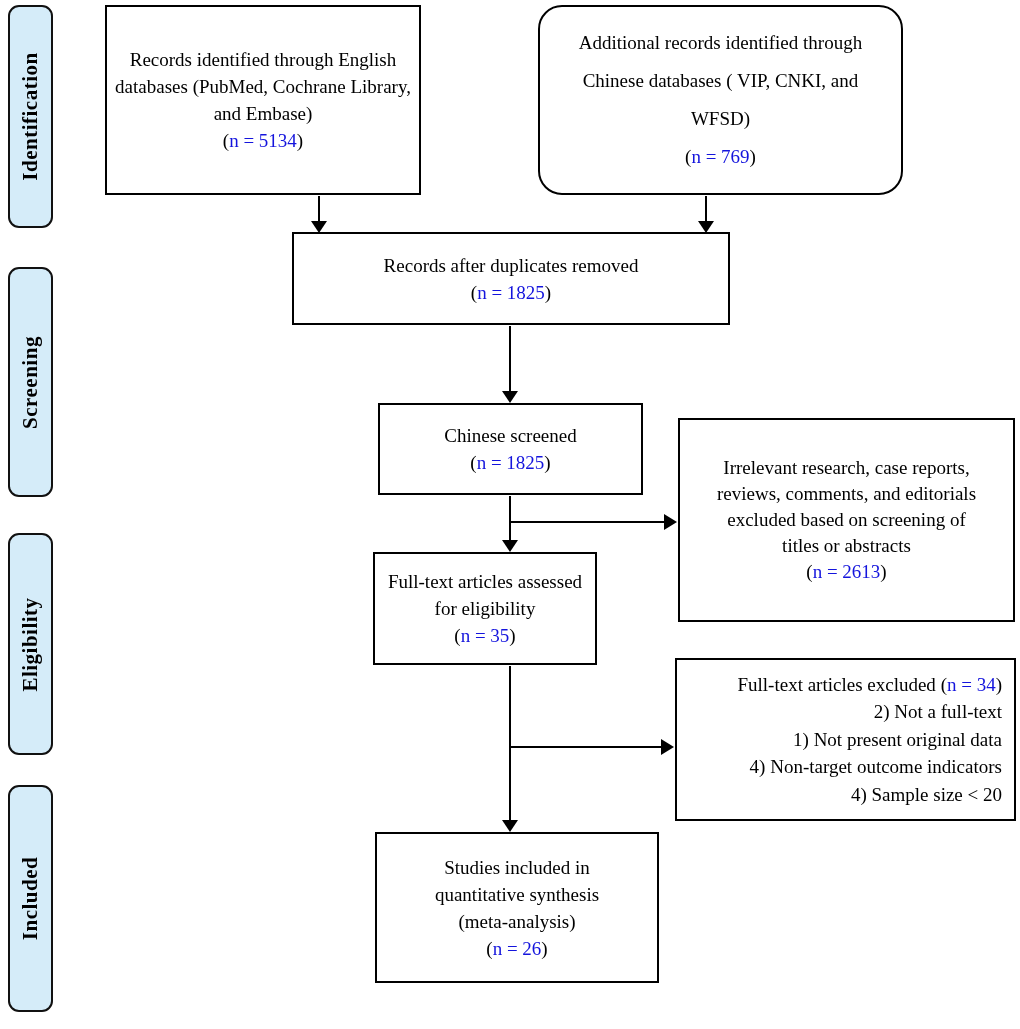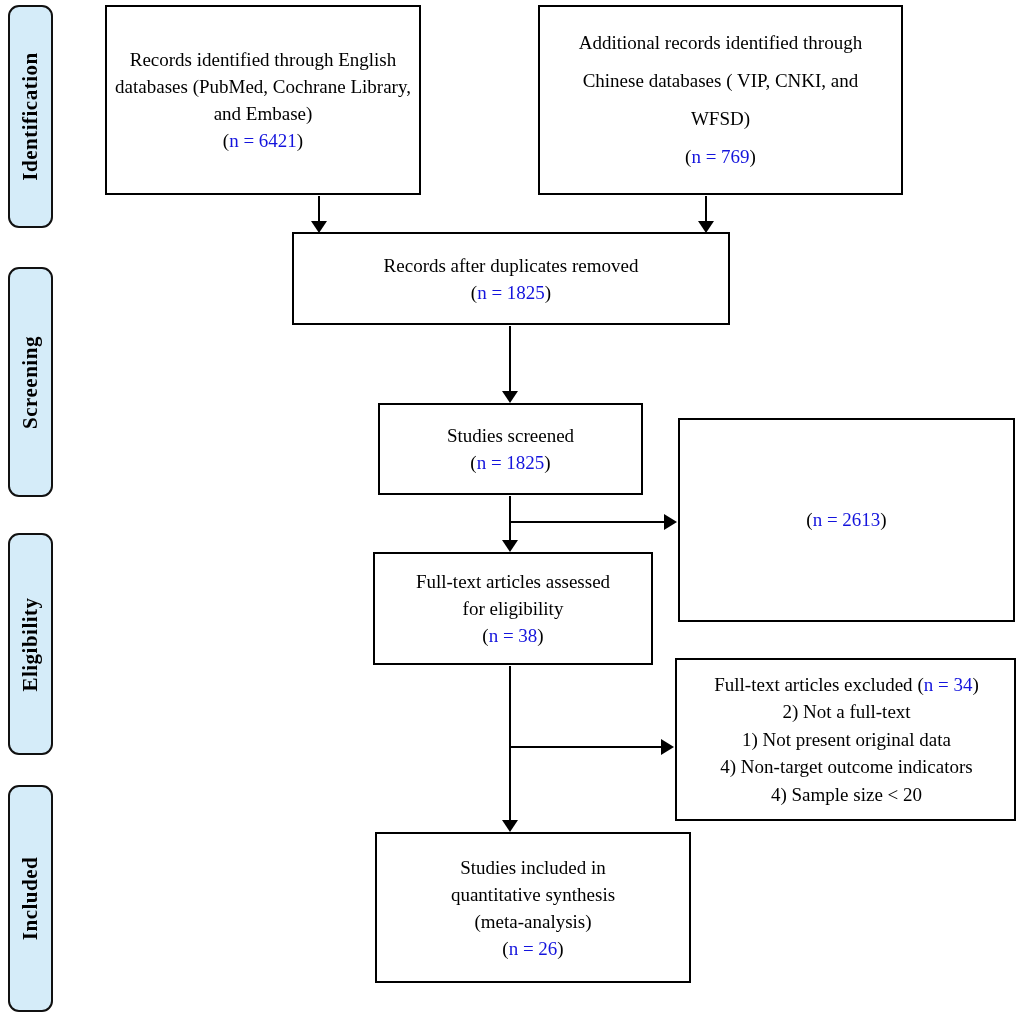--- a/index.html
+++ b/index.html
@@ -27,21 +27,21 @@
     justify-content:center;align-items:center;
     text-align:center;
     font-size:19px;line-height:27px;
   }
   .box-title{white-space:pre-line;}
   .count-line{white-space:nowrap;}
   .n-blue{color:var(--accent-blue);}
   .box-chinese{line-height:38px;}
   .box-irrelevant{line-height:26px;}
   .box-excluded{
-    align-items:center;
+    align-items:flex-end;
     text-align:left;
     padding:0 12px 0 14px;
     line-height:27.5px;
   }
   .stage-pill{
     position:absolute;
     left:8px;width:45px;
     box-sizing:border-box;
     background:var(--stage-fill);
     border:2px solid #111;
@@ -56,27 +56,27 @@
     letter-spacing:.5px;
   }
   #connectors{
     position:absolute;left:0;top:0;
     pointer-events:none;
   }
   #connectors line{stroke:var(--box-border);stroke-width:2;}
   #connectors polygon{fill:var(--box-border);}
   
   .pos-english   {left:105px;top:5px;  width:316px;height:190px;}
-  .pos-chinese   {left:538px;top:5px;  width:365px;height:190px;}
+  .pos-chinese   {left:538px;top:5px;  width:365px;height:190px;border-radius:24px;}
   .pos-duplicates{left:292px;top:232px;width:438px;height:93px;}
   .pos-screened  {left:378px;top:403px;width:265px;height:92px;}
   .pos-irrelevant{left:678px;top:418px;width:337px;height:204px;}
-  .pos-fulltext  {left:373px;top:552px;width:280px;height:113px;}
+  .pos-fulltext  {left:373px;top:552px;width:224px;height:113px;}
   .pos-excluded  {left:675px;top:658px;width:341px;height:163px;}
-  .pos-included  {left:375px;top:832px;width:316px;height:151px;}
+  .pos-included  {left:375px;top:832px;width:284px;height:151px;}
   .pos-stage-identification{top:5px;  height:223px;}
   .pos-stage-screening     {top:267px;height:230px;}
   .pos-stage-eligibility   {top:533px;height:222px;}
   .pos-stage-included      {top:785px;height:227px;}
 </style>
 </head>
 <body>
 
 <div id="canvas">
 
@@ -121,48 +121,52 @@
     <g>
       <line x1="510" y1="747" x2="662" y2="747"></line>
       <polygon points="661,739 661,755 674,747"></polygon>
     </g>
   </svg>
 
   <div class="box pos-english">
     <span class="box-title">Records identified through English
 databases (PubMed, Cochrane Library,
 and Embase)</span>
-    <span class="count-line"><span>(</span><span class="n-blue">n = 6421</span><span>)</span></span>
+    <span class="count-line"><span>(</span><span class="n-blue">n = 5134</span><span>)</span></span>
   </div>
 
   <div class="box box-chinese pos-chinese">
     <span class="box-title">Additional records identified through
 Chinese databases ( VIP, CNKI, and
 WFSD)</span>
     <span class="count-line"><span>(</span><span class="n-blue">n = 769</span><span>)</span></span>
   </div>
 
   <div class="box pos-duplicates">
     <span class="box-title">Records after duplicates removed</span>
     <span class="count-line"><span>(</span><span class="n-blue">n = 1825</span><span>)</span></span>
   </div>
 
   <div class="box pos-screened">
-    <span class="box-title">Studies screened</span>
+    <span class="box-title">Chinese screened</span>
     <span class="count-line"><span>(</span><span class="n-blue">n = 1825</span><span>)</span></span>
   </div>
 
   <div class="box box-irrelevant pos-irrelevant">
+    <span class="box-title">Irrelevant research, case reports,
+reviews, comments, and editorials
+excluded based on screening of
+titles or abstracts</span>
     <span class="count-line"><span>(</span><span class="n-blue">n = 2613</span><span>)</span></span>
   </div>
 
   <div class="box pos-fulltext">
     <span class="box-title">Full-text articles assessed
 for eligibility</span>
-    <span class="count-line"><span>(</span><span class="n-blue">n = 38</span><span>)</span></span>
+    <span class="count-line"><span>(</span><span class="n-blue">n = 35</span><span>)</span></span>
   </div>
 
   <div class="box box-excluded pos-excluded">
     <span><span>Full-text articles excluded </span><span>(</span><span class="n-blue">n = 34</span><span>)</span></span>
     <span>2) Not a full-text</span>
     <span>1) Not present original data</span>
     <span>4) Non-target outcome indicators</span>
     <span>4) Sample size &lt; 20</span>
   </div>
 

